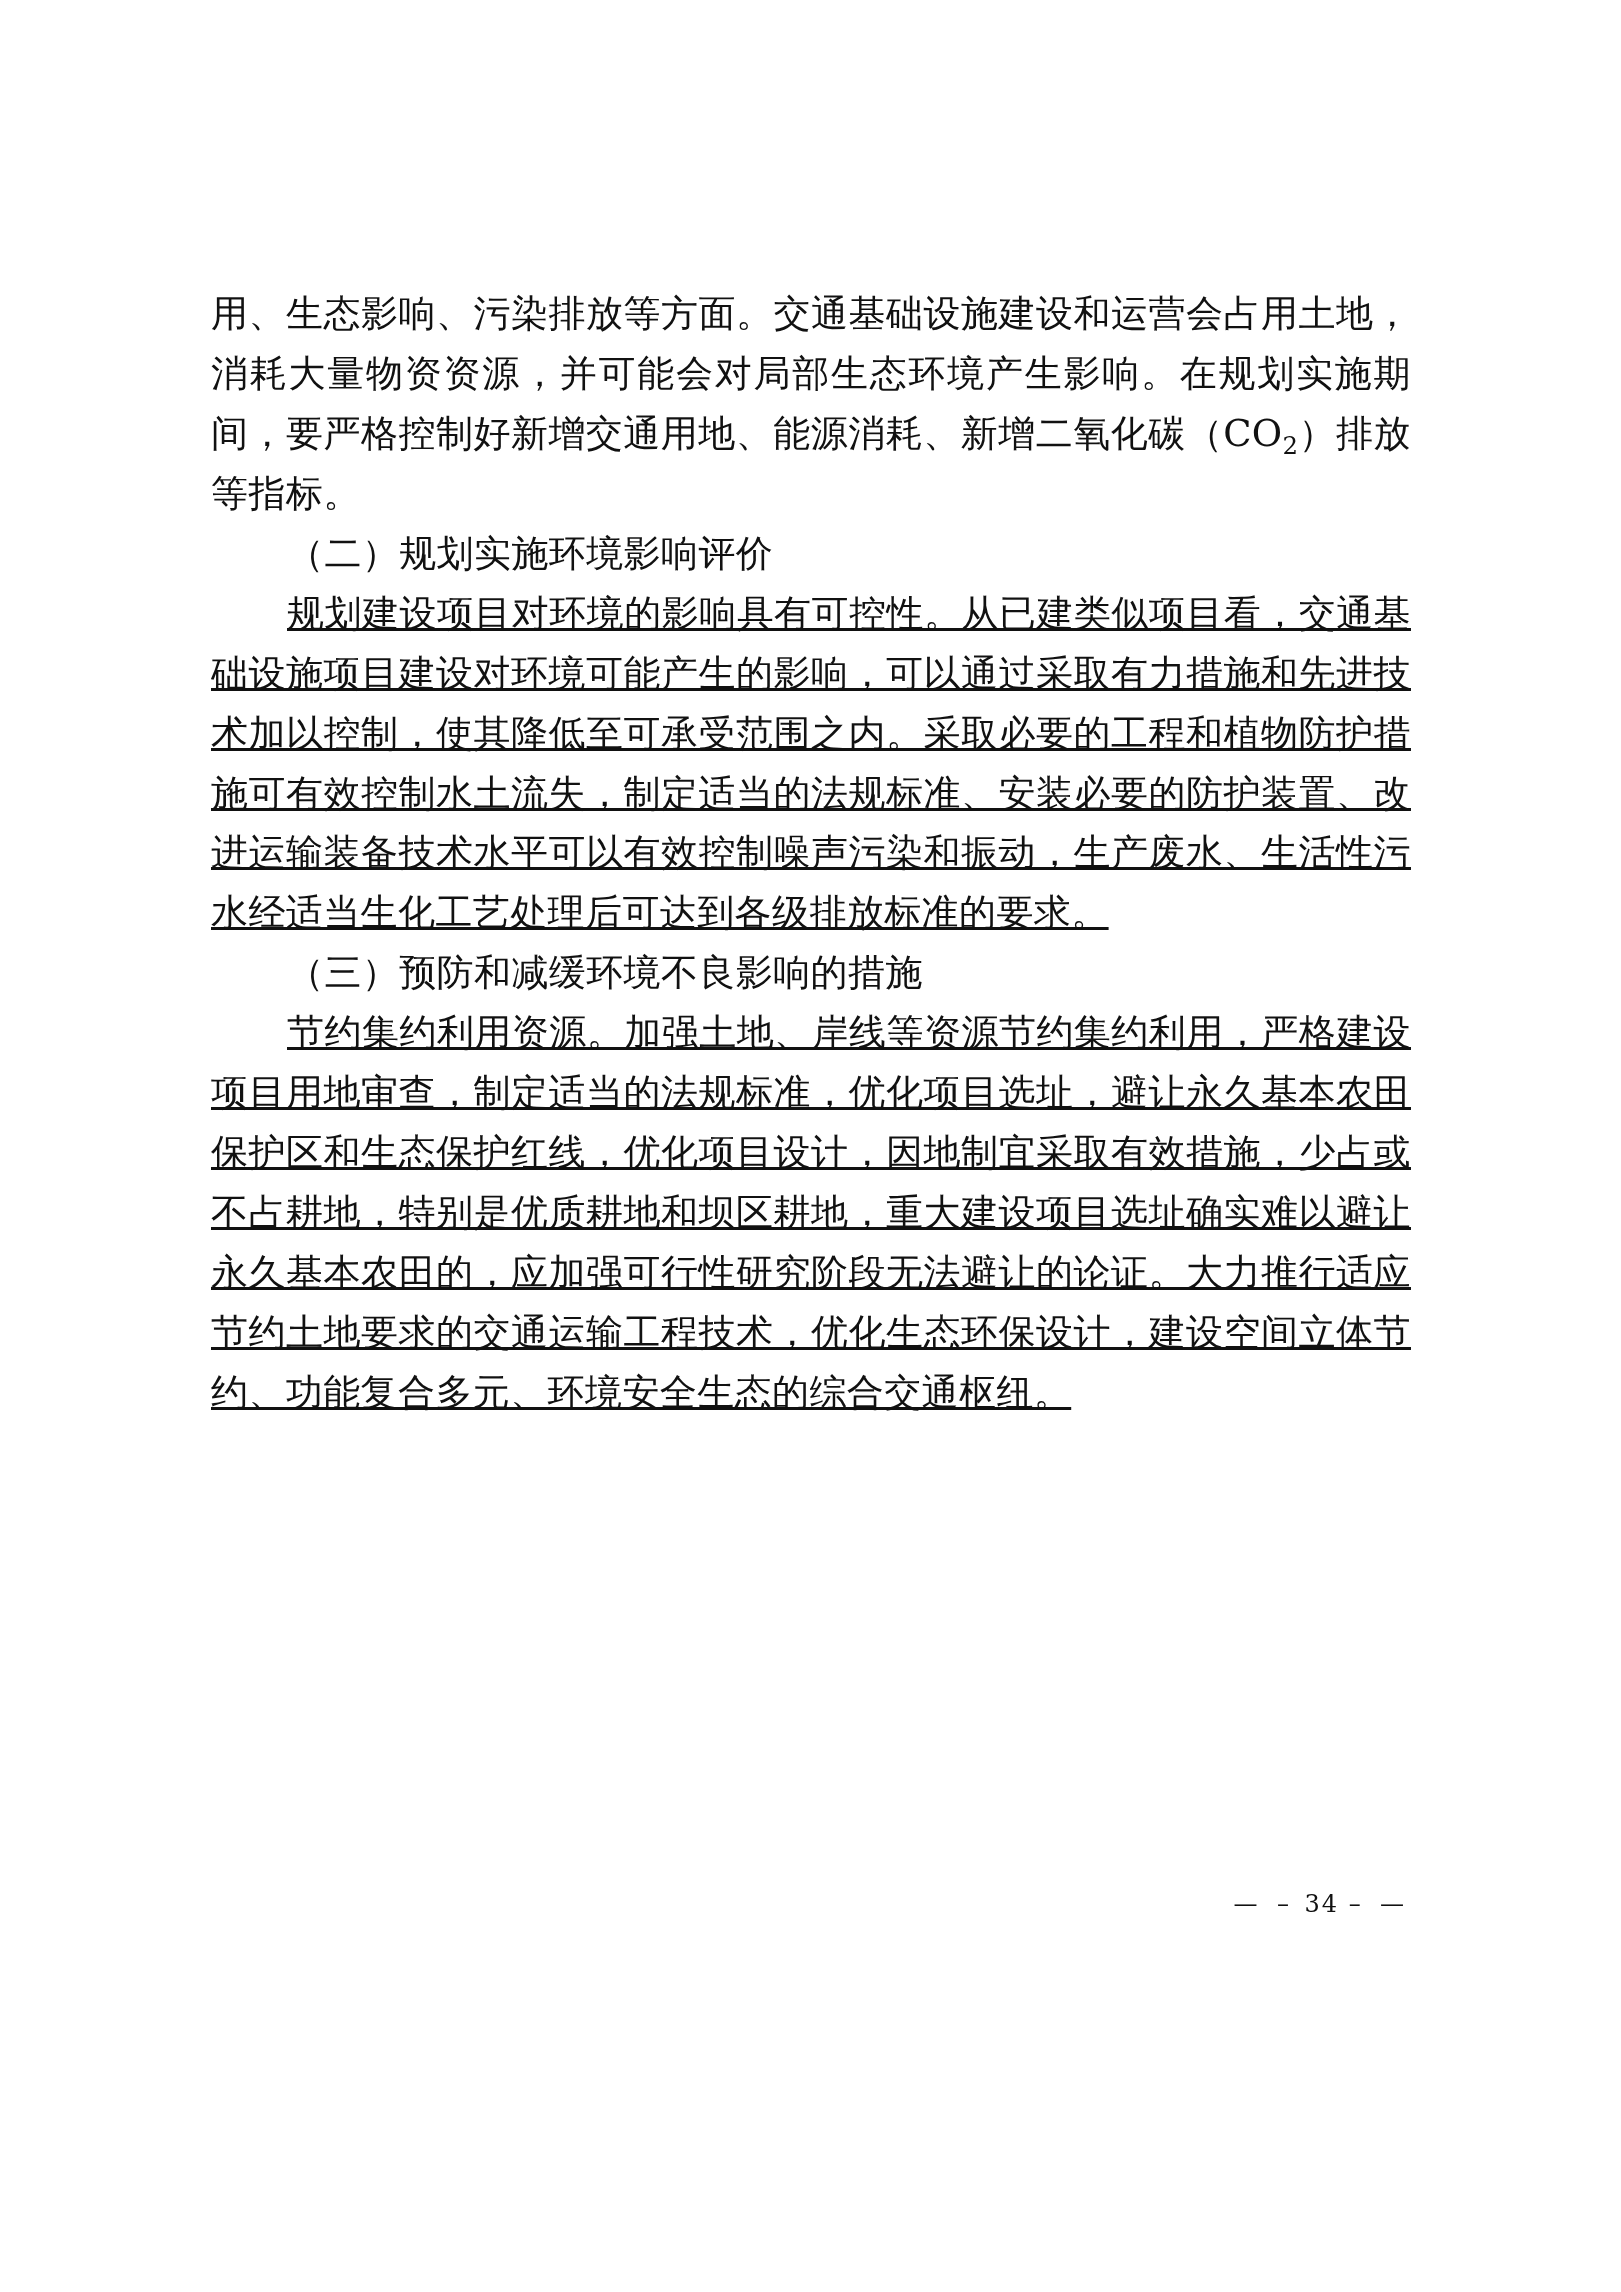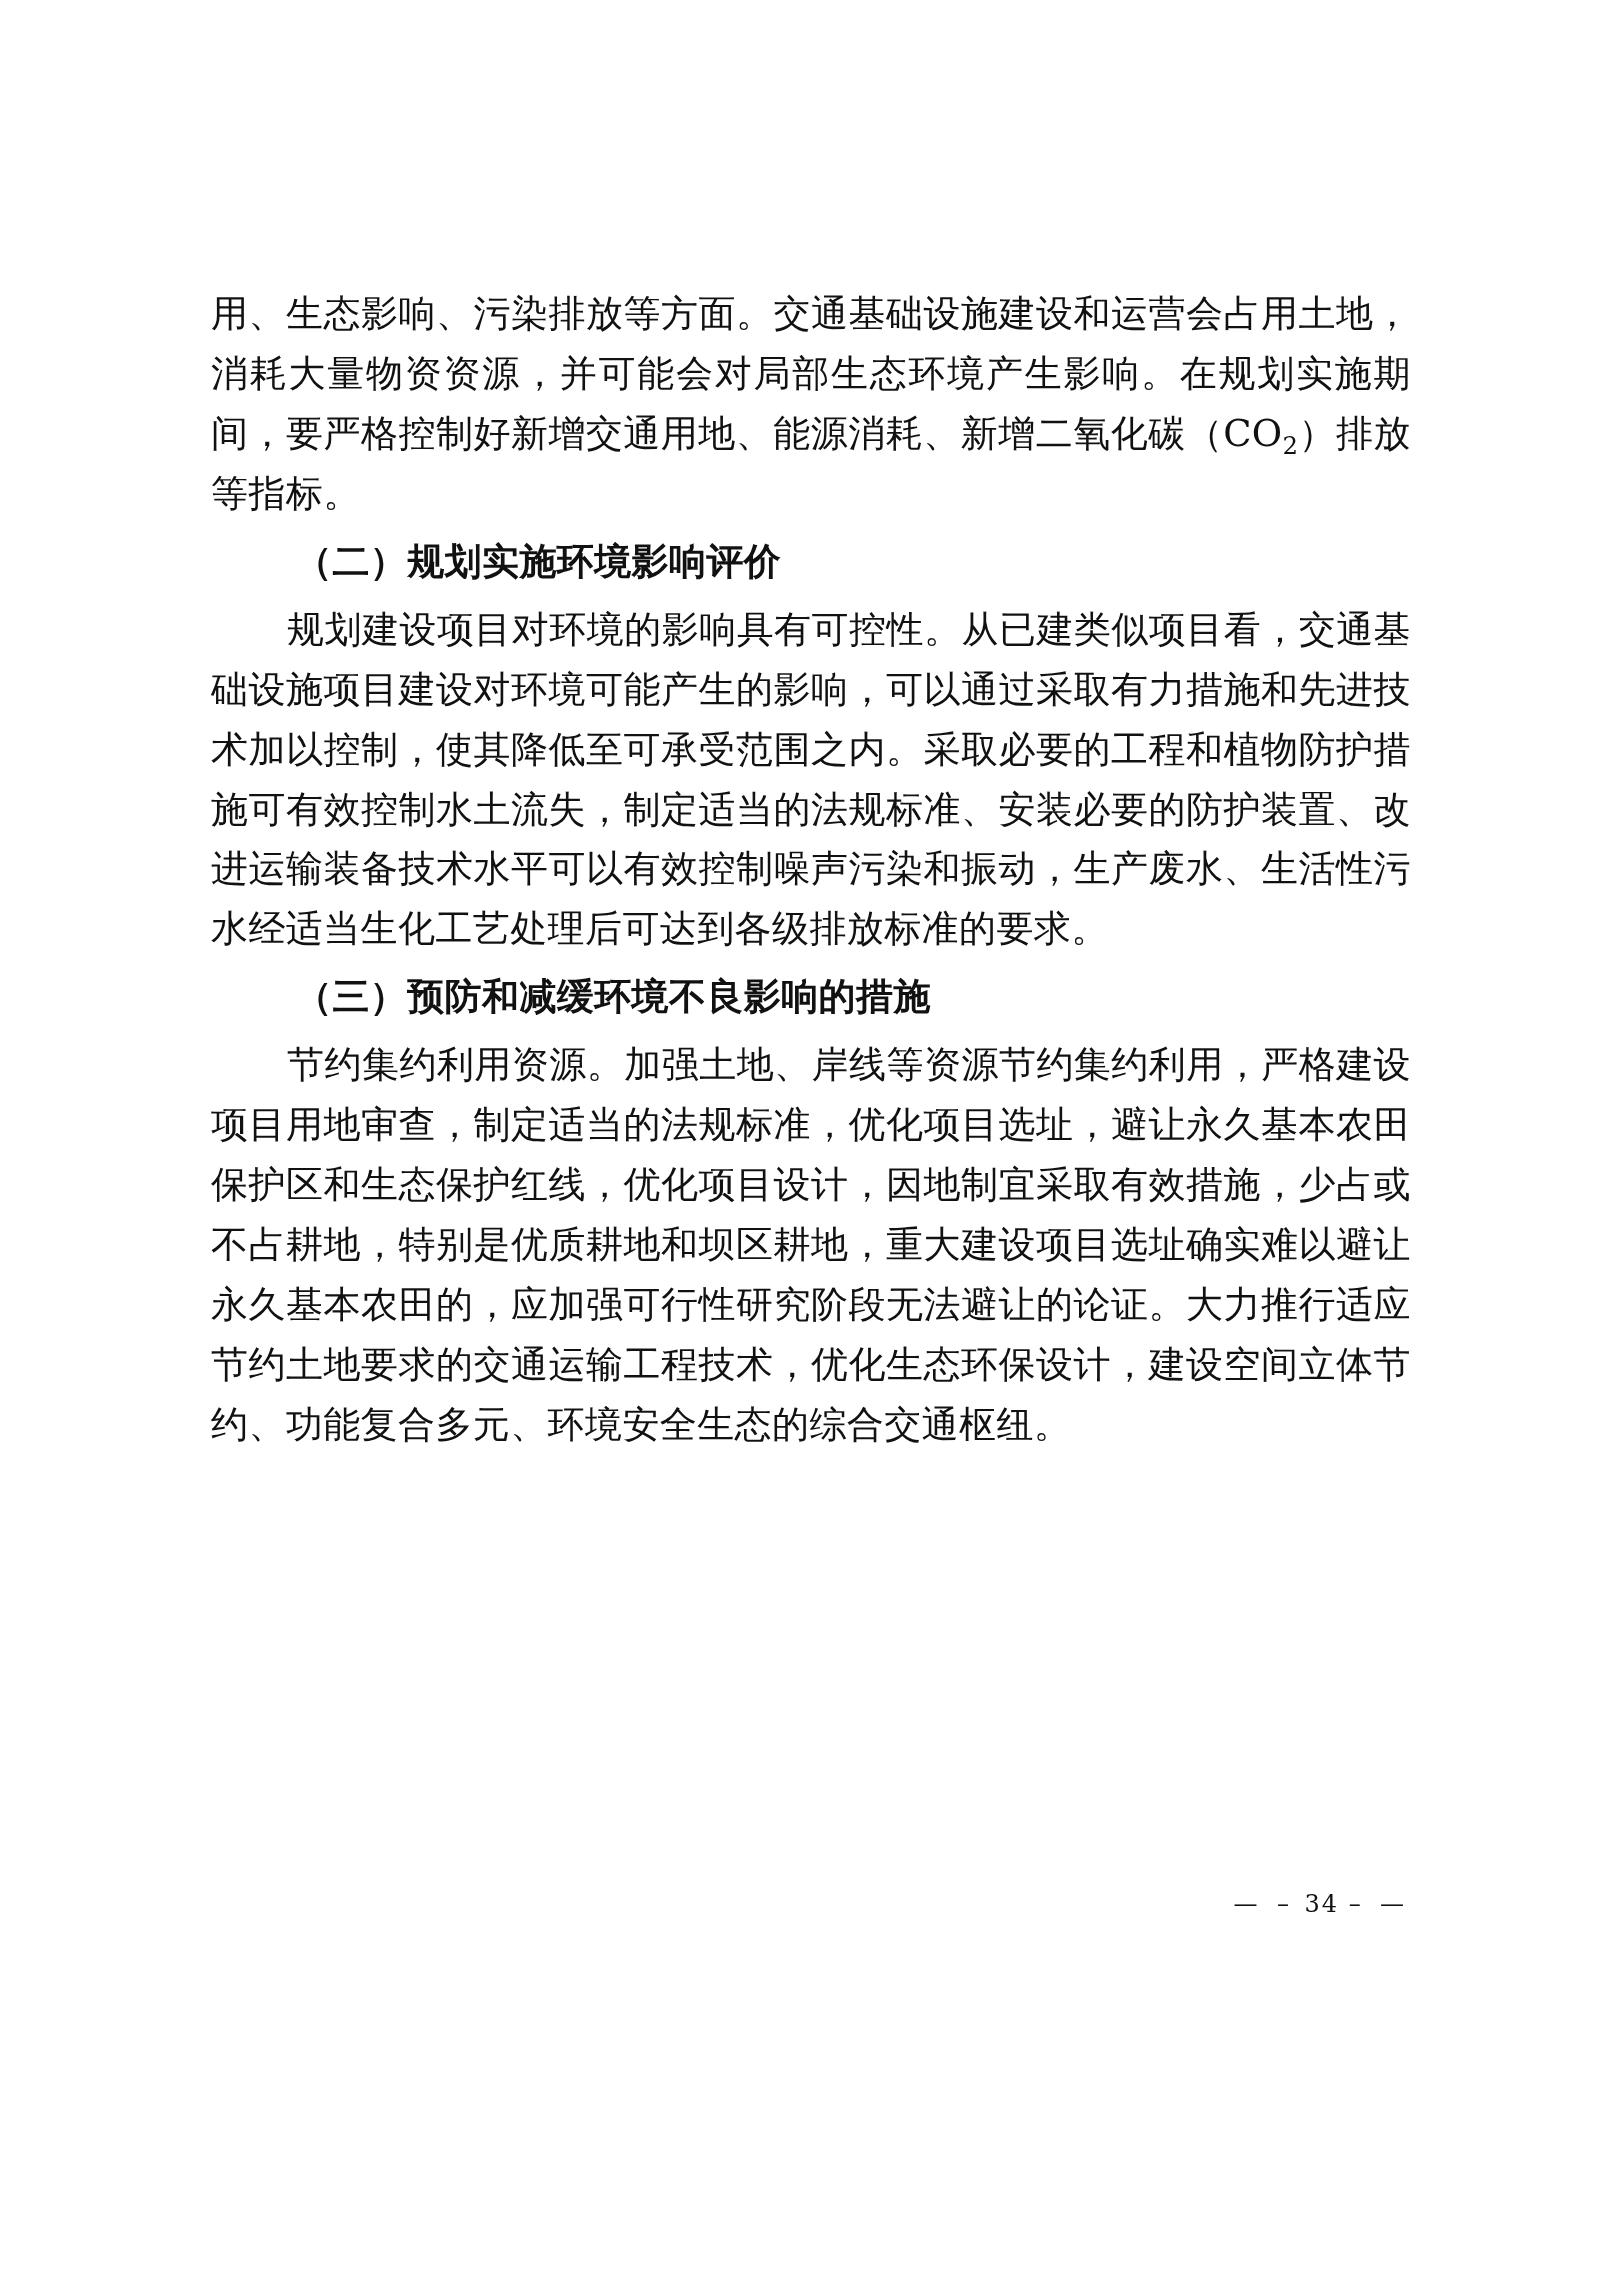--- a/index.html
+++ b/index.html
@@ -29,29 +29,30 @@
     margin: 0;
     font-size: 37px;
     line-height: 1.62;
     letter-spacing: 0.4px;
     text-align: justify;
     text-justify: inter-ideograph;
     word-break: break-all;
   }
   p.indent {
     text-indent: 76px;
+    text-decoration: underline;
   }
   p.heading {
-    margin: 8px;
+    margin: 0;
     font-size: 37px;
     line-height: 1.62;
     letter-spacing: 0.4px;
     text-indent: 76px;
     font-family: "DejaVu Serif", "Liberation Serif", serif;
-    font-weight: bold;
+    font-weight: normal;
   }
   .sub {
     font-size: 0.66em;
     vertical-align: sub;
     line-height: 0;
   }
   .footer {
     position: absolute;
     bottom: 204px;
     right: 211px;

